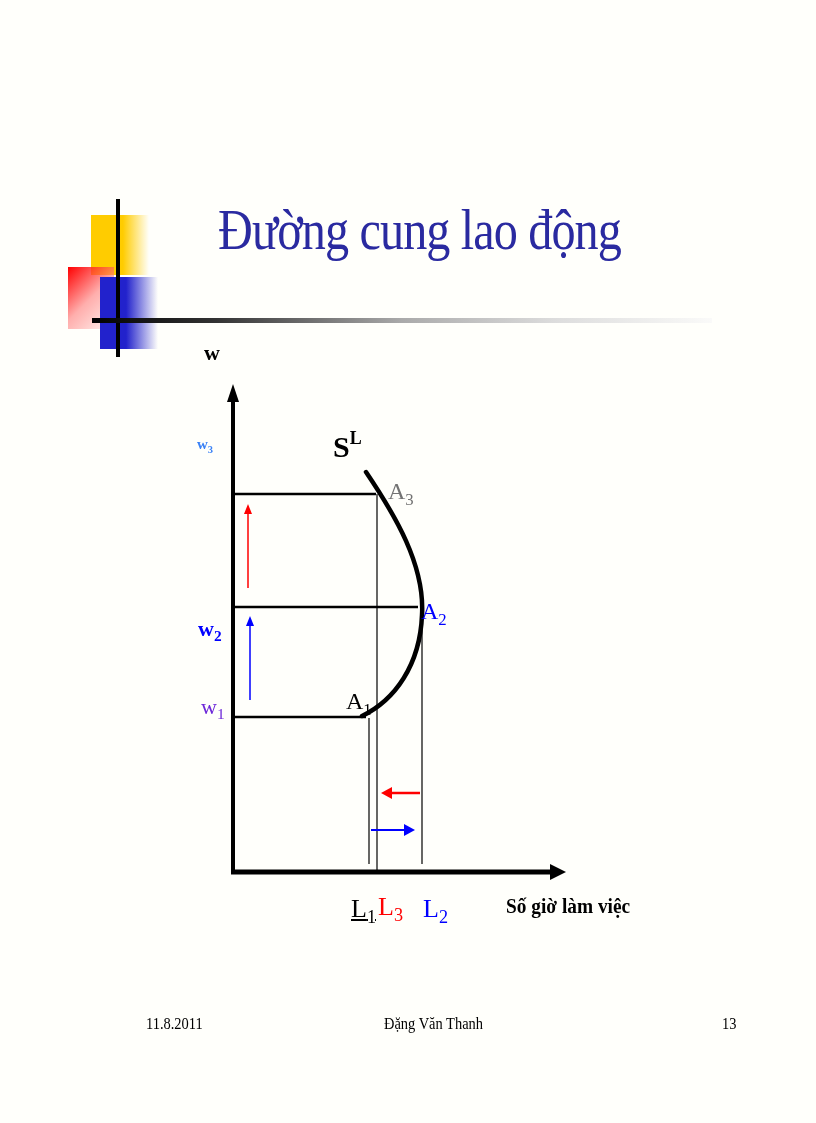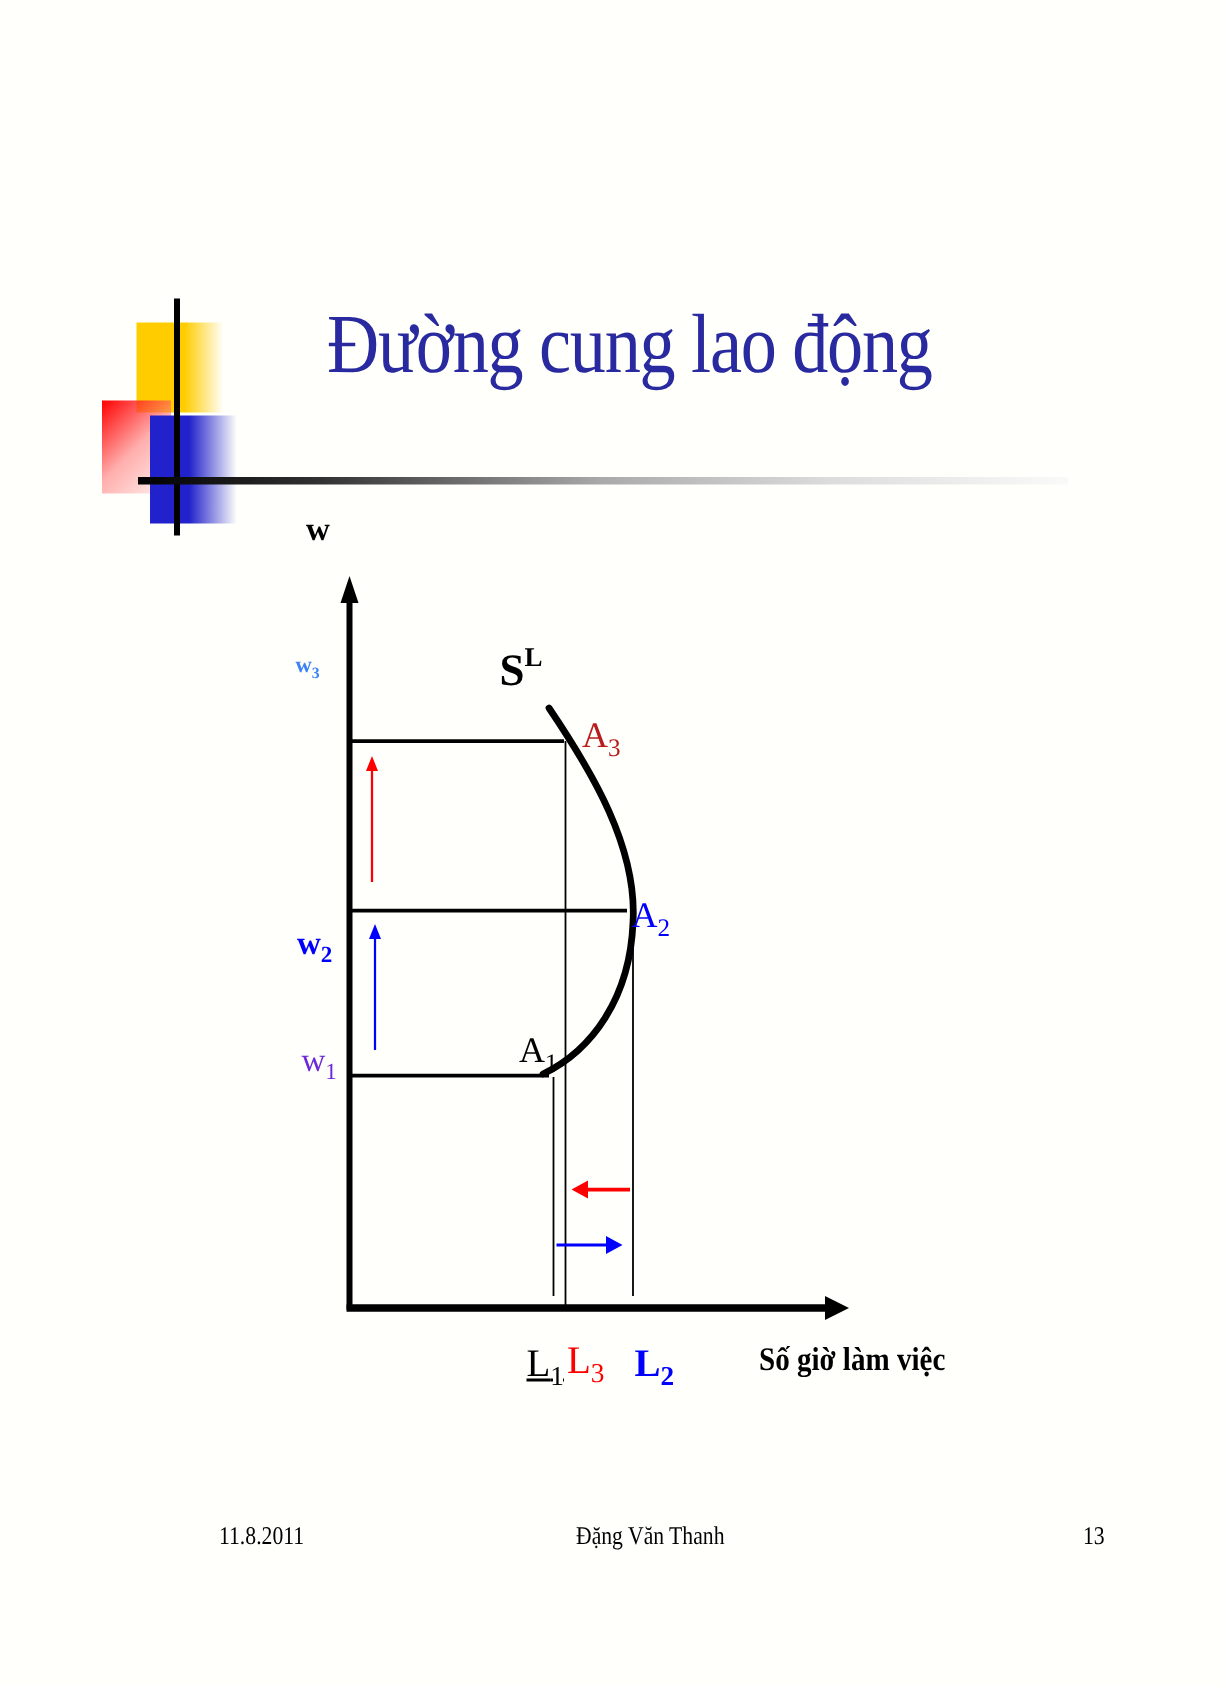--- a/index.html
+++ b/index.html
@@ -99,36 +99,36 @@
   </div>
   <div class="lbl" style="left:197px; top:436px; font-size:15px; color:#3b82f6;">
     <span>w</span><sub>3</sub>
   </div>
   <div class="lbl" style="left:198px; top:568px; font-size:22px; color:#0000ff;margin-top:48px;">
     <span>w</span><sub>2</sub>
   </div>
   <div class="lbl" style="left:201px; top:694px; font-size:22px; color:#6d28d9; font-weight:normal;">
     <span>w</span><sub>1</sub>
   </div>
-  <div class="lbl" style="left:388px; top:478px; font-size:24px; color:#b91c1c; font-weight:normal;">
+  <div class="lbl" style="left:388px; top:478px; font-size:24px; color:#737373; font-weight:normal;">
     <span>A</span><sub>3</sub>
   </div>
   <div class="lbl" style="left:421px; top:598px; font-size:24px; color:#0000ff; font-weight:normal;">
     <span>A</span><sub>2</sub>
   </div>
   <div class="lbl" style="left:346px; top:688px; font-size:24px; color:#000; font-weight:normal;">
     <span>A</span><sub>1</sub>
   </div>
   <div class="lbl" style="left:351px; top:894px; font-size:26px; color:#000; font-weight:normal;text-decoration:underline;">
     <span>L</span><sub>1</sub>
   </div>
   <div class="lbl" style="left:378px; top:892px; font-size:26px; color:#ff0000; font-weight:normal;text-align:right;">
     <span>L</span><sub>3</sub>
   </div>
-  <div class="lbl" style="left:423px; top:894px; font-size:26px; color:#0000ff; font-weight:bold;text-align:right;">
+  <div class="lbl" style="left:423px; top:894px; font-size:26px; color:#0000ff; font-weight:normal;text-align:right;">
     <span>L</span><sub>2</sub>
   </div>
   <div class="lbl" style="left:506px; top:893px; font-size:22px; color:#000; transform:scaleX(0.88); transform-origin:left;">
     <span>Số giờ làm việc</span>
   </div>
 
   <div class="footer" style="left:146px;">11.8.2011</div>
   <div class="footer" style="left:384px;">Đặng Văn Thanh</div>
   <div class="footer" style="left:722px;">13</div>
 </div>

